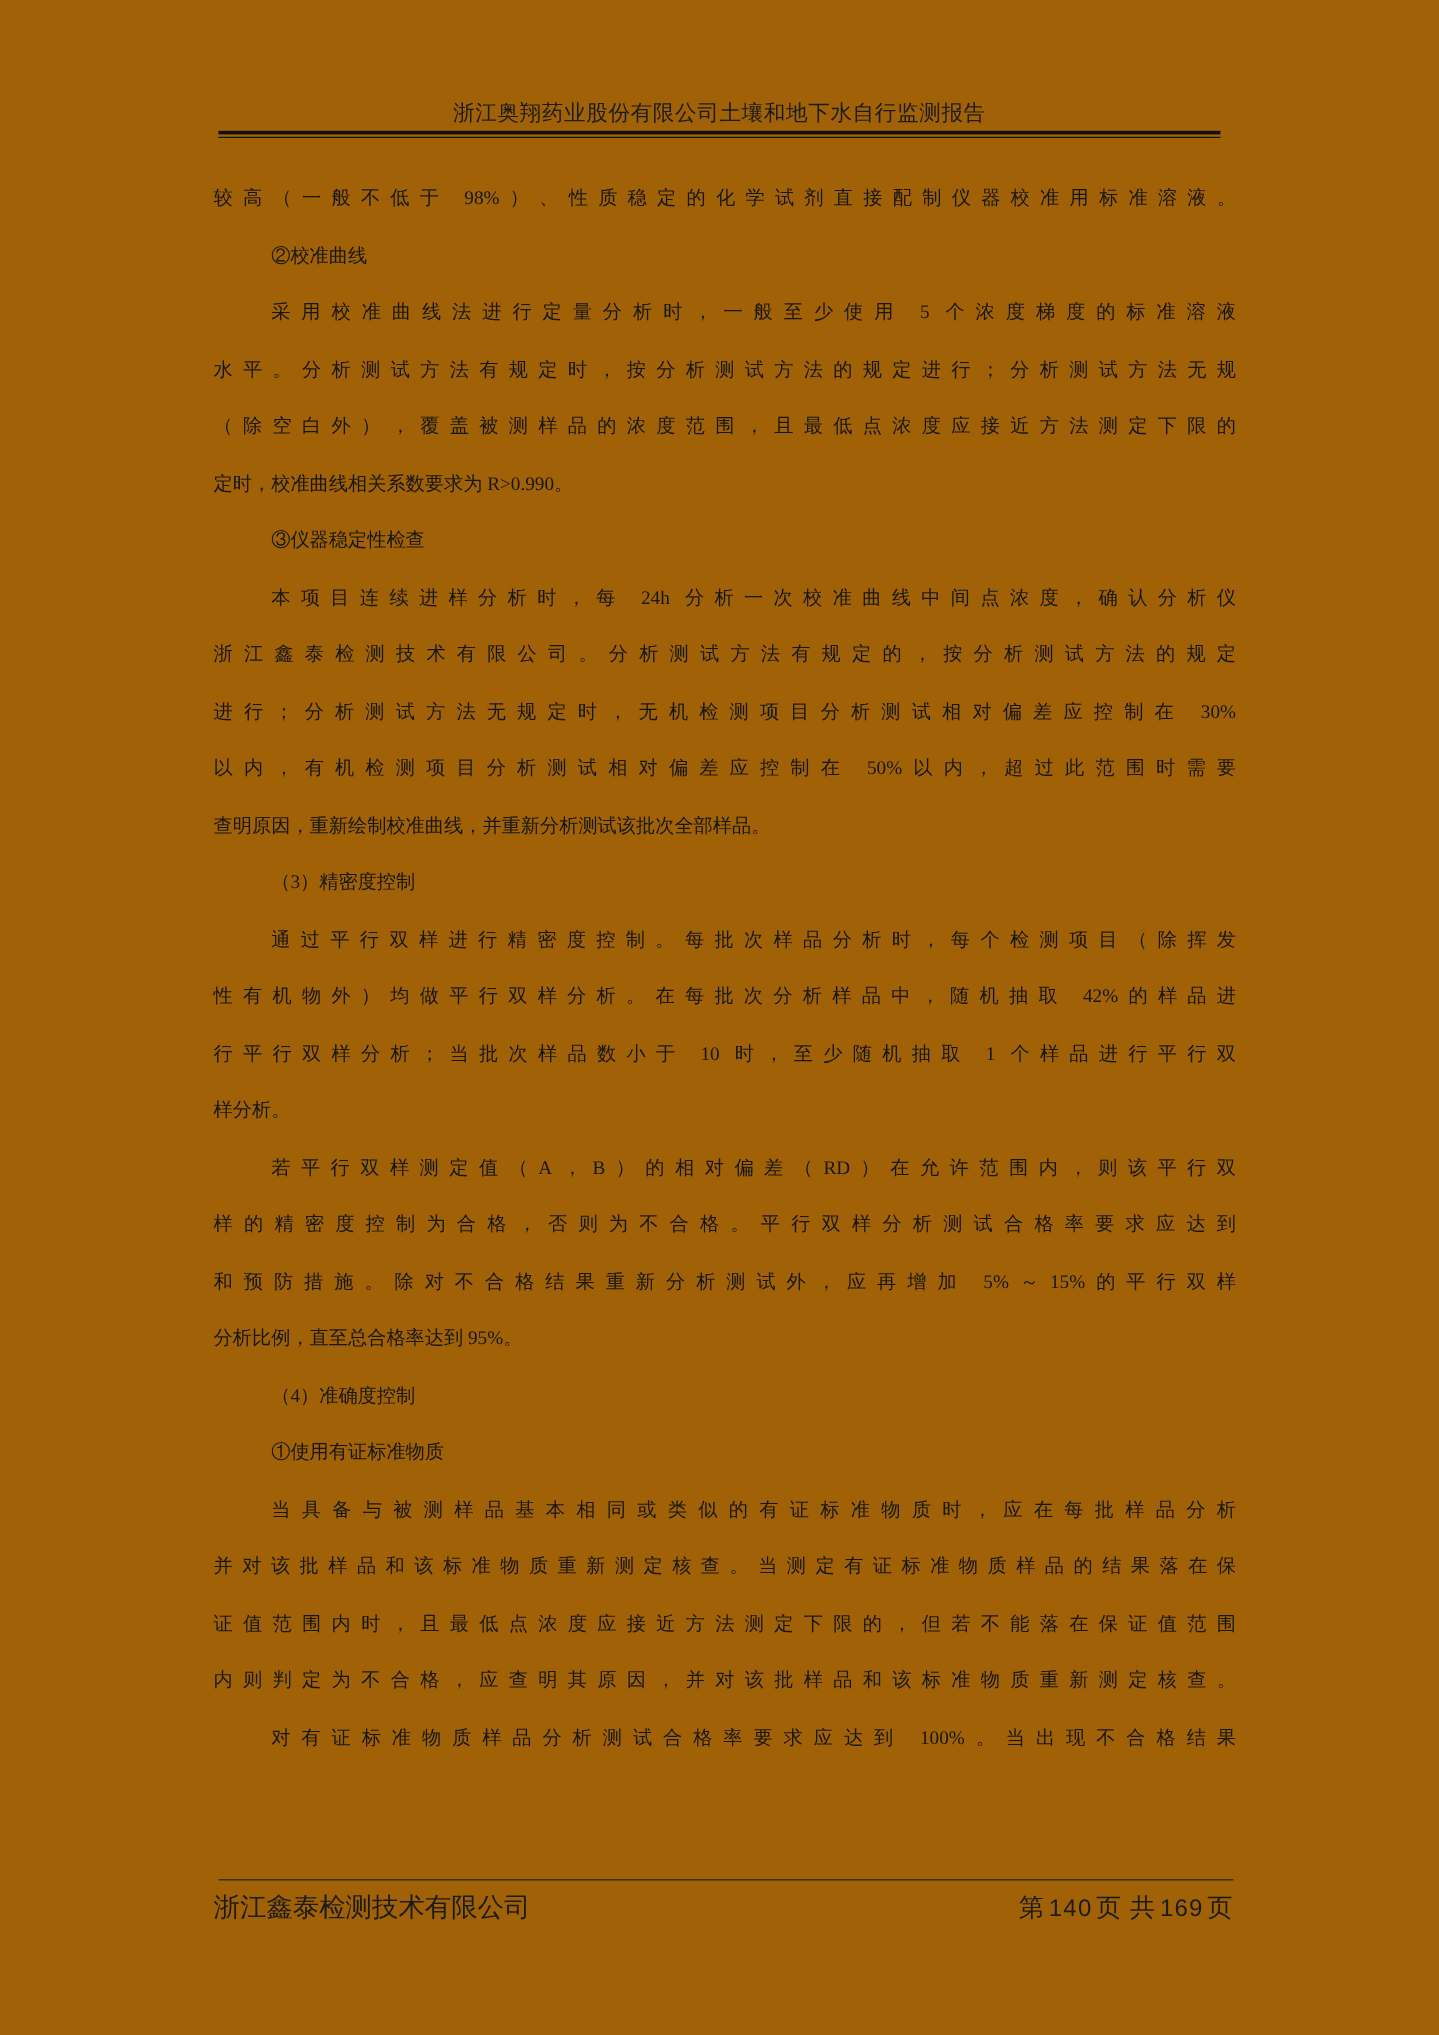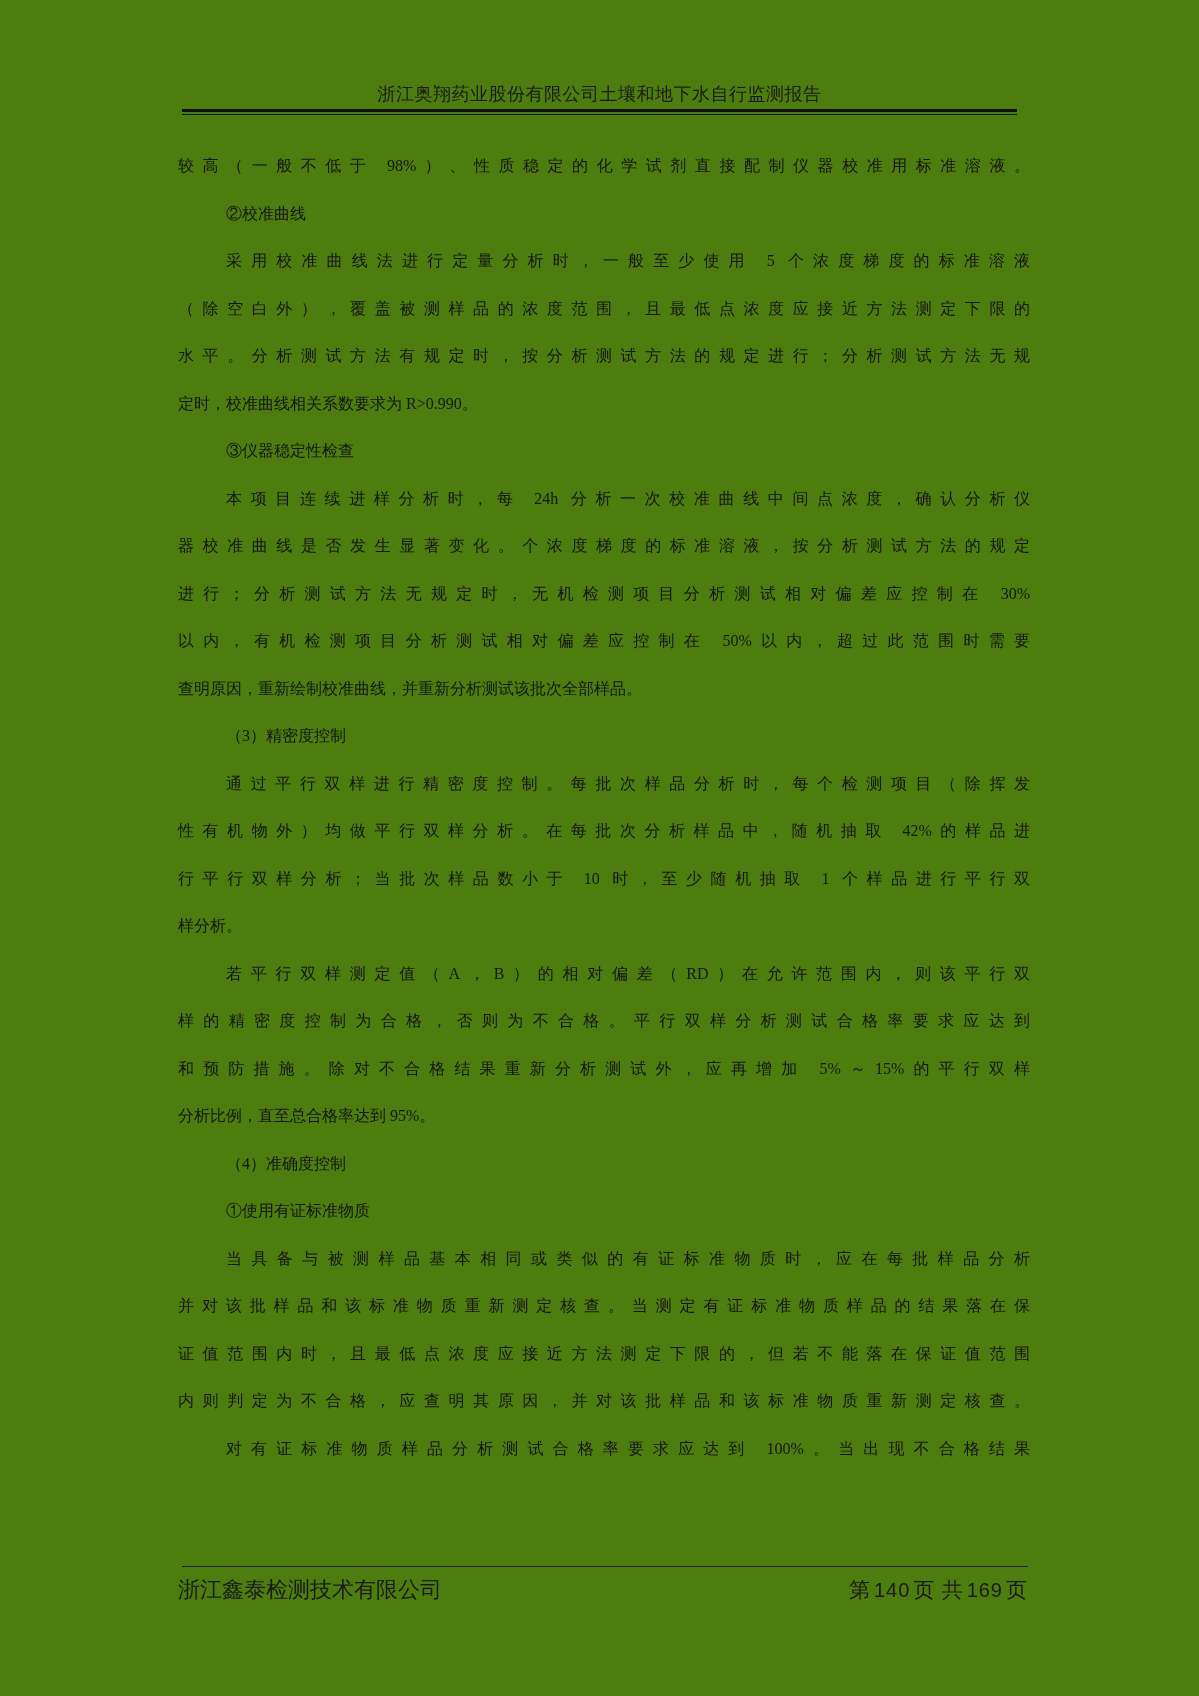--- a/index.html
+++ b/index.html
@@ -4,21 +4,21 @@
 <style>
   html, body {
     margin: 0;
     padding: 0;
     background: #ffffff;
   }
   .page {
     position: relative;
     width: 1199px;
     height: 1696px;
-    background: #4d7c0f;
+    background: #a16207;
     color: #161616;
     font-family: "Liberation Serif", "DejaVu Serif", serif;
     overflow: hidden;
   }
 
   
   .header-title {
     position: absolute;
     top: 82px;
     left: 0;
@@ -111,26 +111,26 @@
   <div class="header">
     <div class="header-title">浙江奥翔药业股份有限公司土壤和地下水自行监测报告</div>
     <div class="header-rule-thick"></div>
     <div class="header-rule-thin"></div>
   </div>
 
   <div class="doc-body" id="body-lines">
       <div class="bline fill">较高（一般不低于 98%）、性质稳定的化学试剂直接配制仪器校准用标准溶液。</div>
       <div class="bline indent">②校准曲线</div>
       <div class="bline indent fill">采用校准曲线法进行定量分析时，一般至少使用 5 个浓度梯度的标准溶液</div>
+      <div class="bline fill">水平。分析测试方法有规定时，按分析测试方法的规定进行；分析测试方法无规</div>
       <div class="bline fill">（除空白外），覆盖被测样品的浓度范围，且最低点浓度应接近方法测定下限的</div>
-      <div class="bline fill">水平。分析测试方法有规定时，按分析测试方法的规定进行；分析测试方法无规</div>
       <div class="bline">定时，校准曲线相关系数要求为 R&gt;0.990。</div>
       <div class="bline indent">③仪器稳定性检查</div>
       <div class="bline indent fill">本项目连续进样分析时，每 24h 分析一次校准曲线中间点浓度，确认分析仪</div>
-      <div class="bline fill">器校准曲线是否发生显著变化。个浓度梯度的标准溶液，按分析测试方法的规定</div>
+      <div class="bline fill">浙江鑫泰检测技术有限公司。分析测试方法有规定的，按分析测试方法的规定</div>
       <div class="bline fill">进行；分析测试方法无规定时，无机检测项目分析测试相对偏差应控制在 30%</div>
       <div class="bline fill">以内，有机检测项目分析测试相对偏差应控制在 50%以内，超过此范围时需要</div>
       <div class="bline">查明原因，重新绘制校准曲线，并重新分析测试该批次全部样品。</div>
       <div class="bline indent">（3）精密度控制</div>
       <div class="bline indent fill">通过平行双样进行精密度控制。每批次样品分析时，每个检测项目（除挥发</div>
       <div class="bline fill">性有机物外）均做平行双样分析。在每批次分析样品中，随机抽取 42%的样品进</div>
       <div class="bline fill">行平行双样分析；当批次样品数小于 10 时，至少随机抽取 1 个样品进行平行双</div>
       <div class="bline">样分析。</div>
       <div class="bline indent fill">若平行双样测定值（A，B）的相对偏差（RD）在允许范围内，则该平行双</div>
       <div class="bline fill">样的精密度控制为合格，否则为不合格。平行双样分析测试合格率要求应达到</div>

